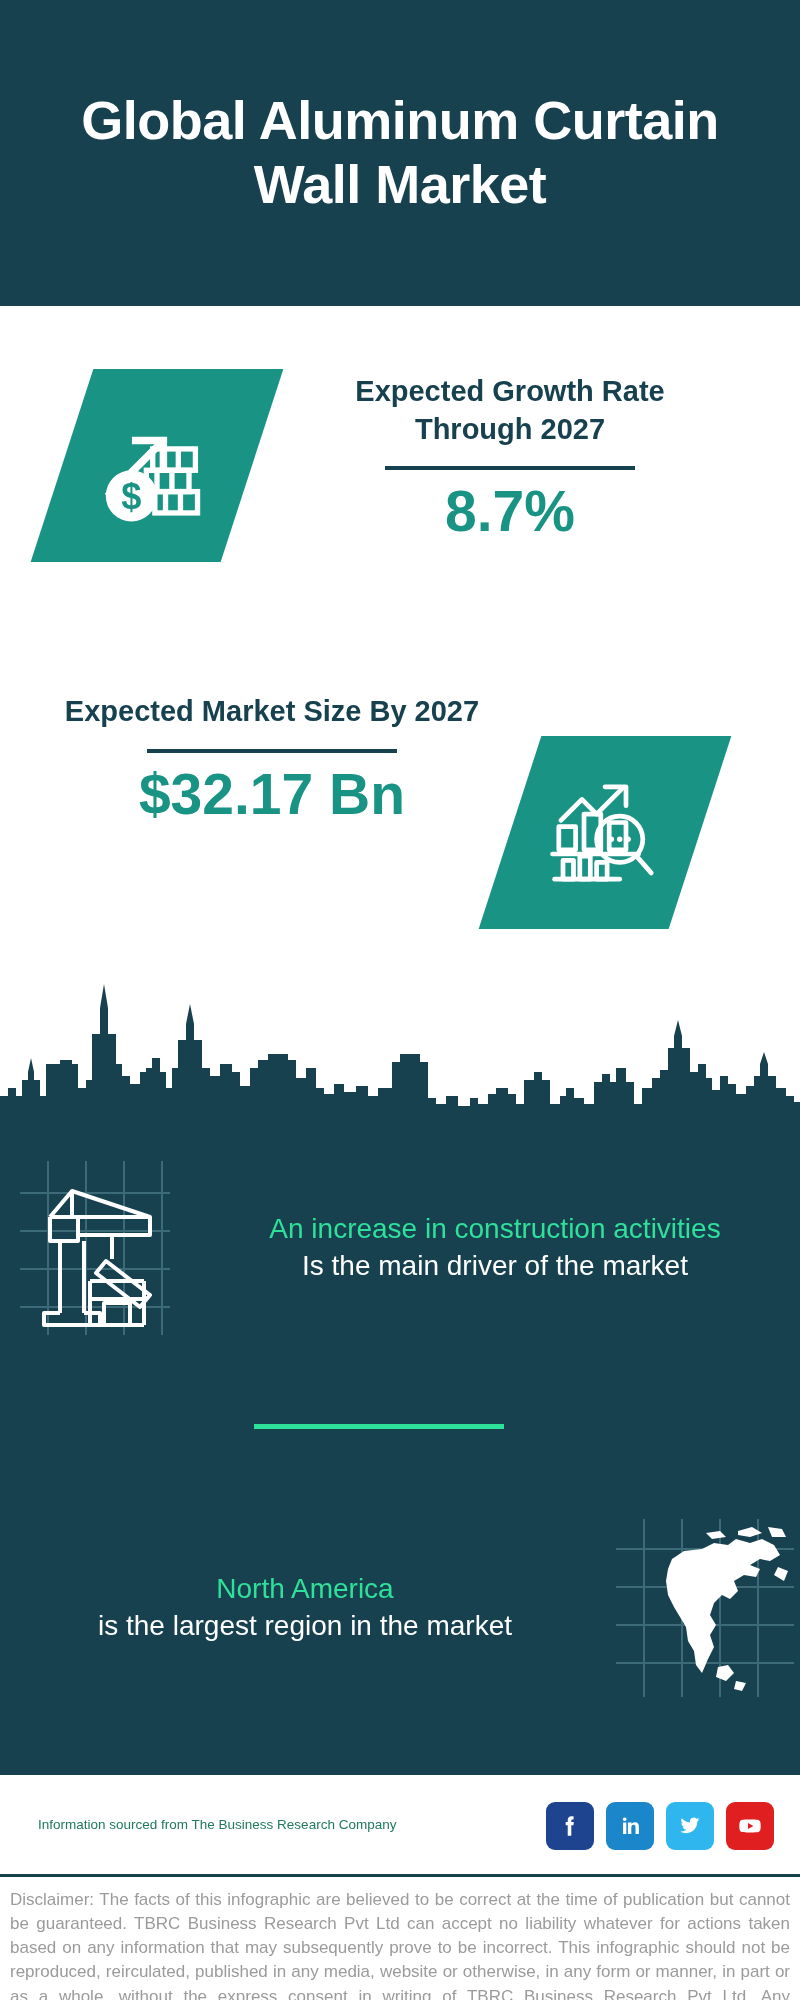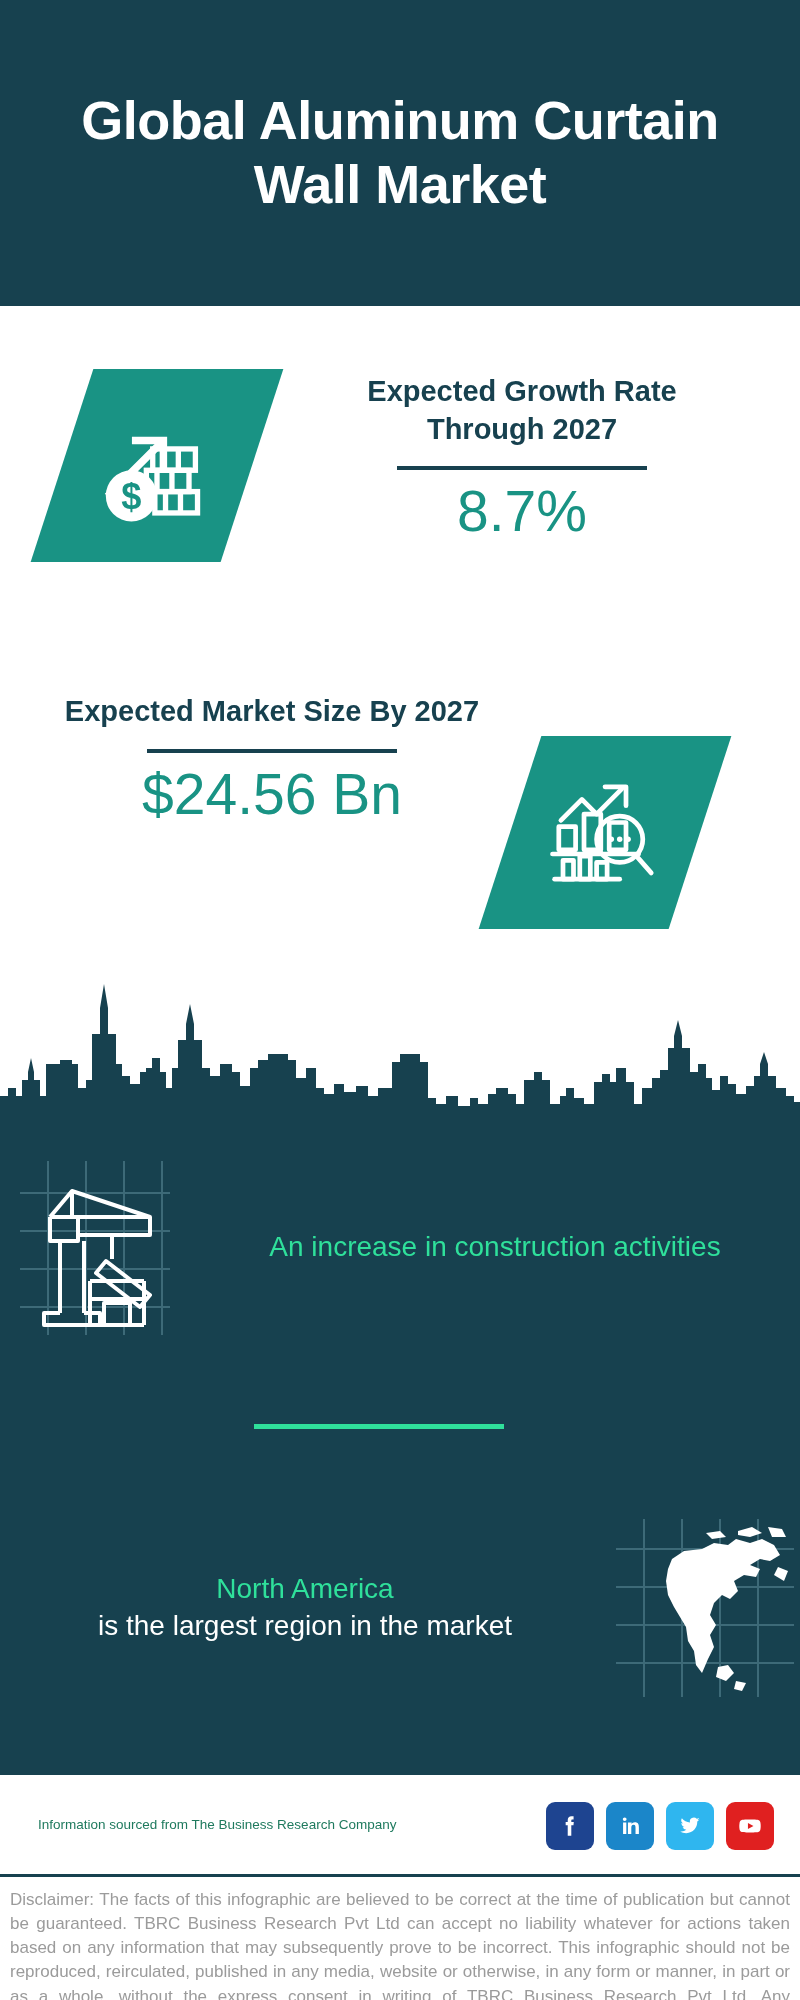--- a/index.html
+++ b/index.html
@@ -12,28 +12,28 @@
 
   
   .white-band{position:absolute;left:0;top:306px;width:800px;height:662px;background:#ffffff;}
 
   .para{position:absolute;background:#199384;}
   .para.skew{transform:skewX(-18deg);}
   .para .glyph{transform:skewX(18deg);display:flex;align-items:center;justify-content:center;width:100%;height:100%;}
 
   
   .stat1-icon{left:62px;top:369px;width:190px;height:193px;}
-  .stat1-text{position:absolute;left:312px;top:373px;width:420px;text-align:center;}
+  .stat1-text{position:absolute;left:300px;top:373px;width:420px;text-align:center;}
   
   .stat2-icon{left:510px;top:736px;width:190px;height:193px;}
   .stat2-text{position:absolute;left:62px;top:693px;width:420px;text-align:center;}
 
   .stat-label{color:#17414f;font-size:29px;font-weight:bold;line-height:1.3;}
   .stat-rule{width:250px;height:4px;background:#17414f;margin:18px auto 12px auto;}
-  .stat-value{color:#199384;font-size:57px;font-weight:normal;line-height:1.05;}
+  .stat-value{color:#199384;font-size:57px;font-weight:bold;line-height:1.05;}
 
   
   .skyline-wrap{position:absolute;left:0;top:968px;width:800px;height:145px;}
   .skyline-wrap svg{display:block;width:800px;height:145px;}
 
   
   .dark-band{position:absolute;left:0;top:1108px;width:800px;height:667px;background:#17414f;}
 
   .row{position:absolute;display:flex;align-items:center;}
   .driver-row{left:0;top:1155px;width:800px;}
@@ -98,21 +98,21 @@
 
   <div class="stat1-text">
     <div class="stat-label">Expected Growth Rate Through 2027</div>
     <div class="stat-rule"></div>
     <div class="stat-value">8.7%</div>
   </div>
 
   <div class="stat2-text">
     <div class="stat-label">Expected Market Size By 2027</div>
     <div class="stat-rule"></div>
-    <div class="stat-value">$24.56 Bn</div>
+    <div class="stat-value">$32.17 Bn</div>
   </div>
 
   <div class="para skew stat2-icon">
     <div class="glyph">
       <svg viewBox="0 0 120 120" width="126" height="126" aria-hidden="true">
         <g fill="none" stroke="#ffffff" stroke-width="4.5" stroke-linecap="round" stroke-linejoin="round">
           <path d="M18 48 L38 28 L52 42 L76 18"></path>
           <path d="M60 16 L80 16 L80 34"></path>
           <rect x="16" y="54" width="16" height="22"></rect>
           <rect x="40" y="42" width="16" height="34"></rect>
@@ -157,20 +157,21 @@
           <path d="M112 80 L112 104"></path>
           <path d="M96 118 L140 152 L150 140 L106 106 Z"></path>
           <path d="M90 126 H144 M90 126 V170 M144 126 V170 M90 170 H144"></path>
           <path d="M104 148 H130 V170 H104 Z"></path>
           <path d="M90 144 H144"></path>
         </g>
       </svg>
     </div>
     <div class="msg">
       <span class="hi">An increase in construction activities</span>
+      <span class="lo">Is the main driver of the market</span>
     </div>
   </div>
 
   <div class="green-rule"></div>
 
   <div class="row region-row">
     <div class="msg">
       <span class="hi">North America</span>
       <span class="lo">is the largest region in the market</span>
     </div>

